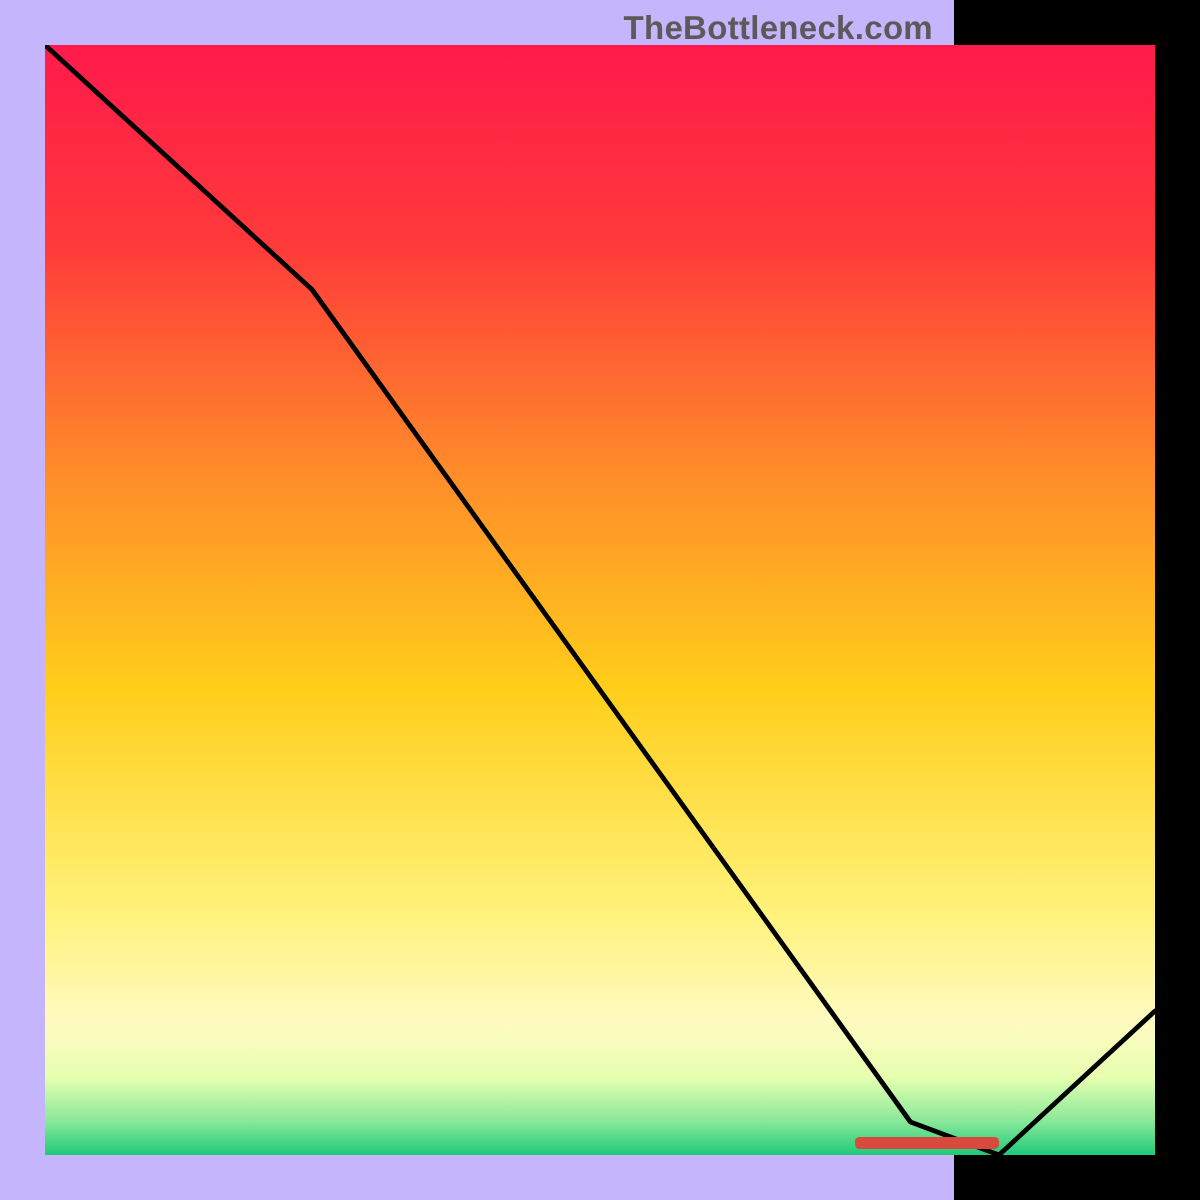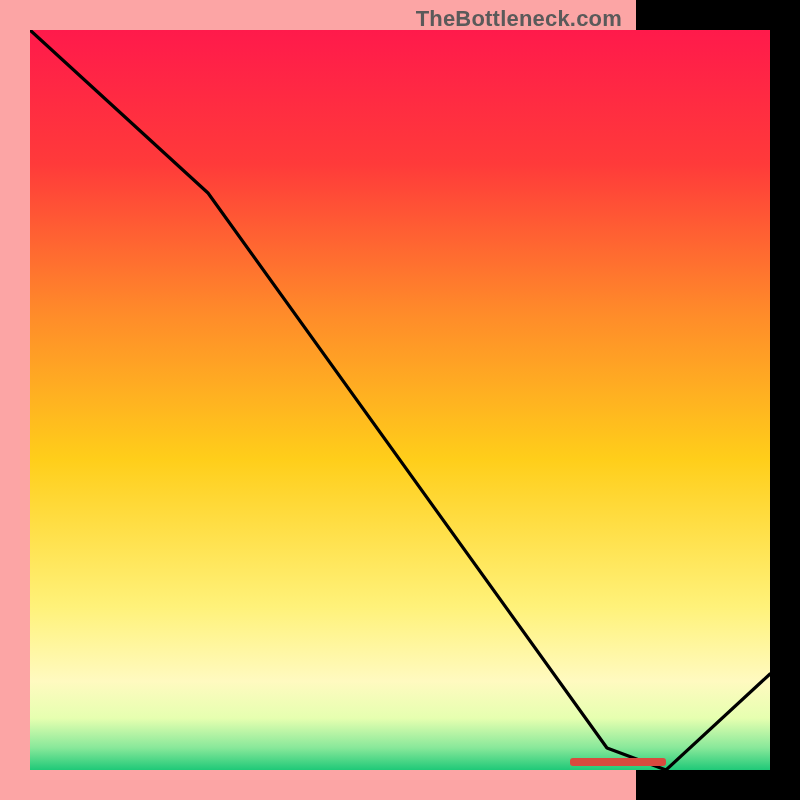--- a/index.html
+++ b/index.html
@@ -1,17 +1,17 @@
 <!DOCTYPE html>
 <html><head>
 <meta charset="utf-8">
 <style>
   * { margin: 0; padding: 0; box-sizing: border-box; }
   html, body { width: 800px; height: 800px; background: #000; font-family: Arial, sans-serif; overflow: hidden; }
-  .stage { position: relative; width: 636px; height: 800px; background: #fca5a5; }
+  .stage { position: relative; width: 636px; height: 800px; background: #c4b5fd; }
   .watermark {
     position: absolute;
     top: 6px;
     right: 14px;
     color: #5a5a5a;
     font-size: 22px;
     font-weight: 600;
     letter-spacing: 0.2px;
   }
   .plot {

